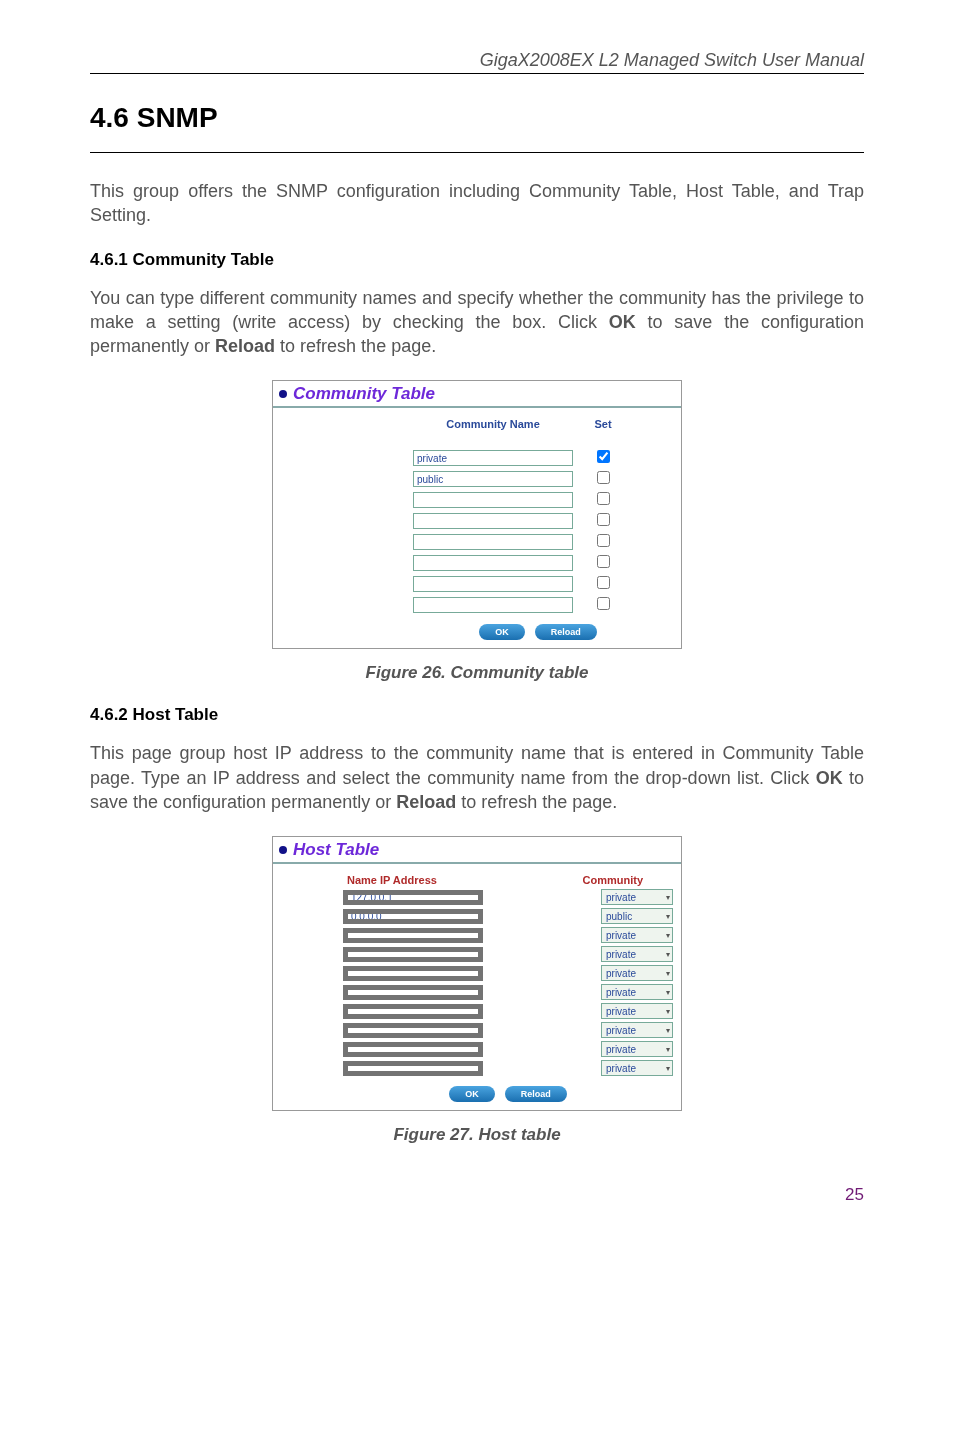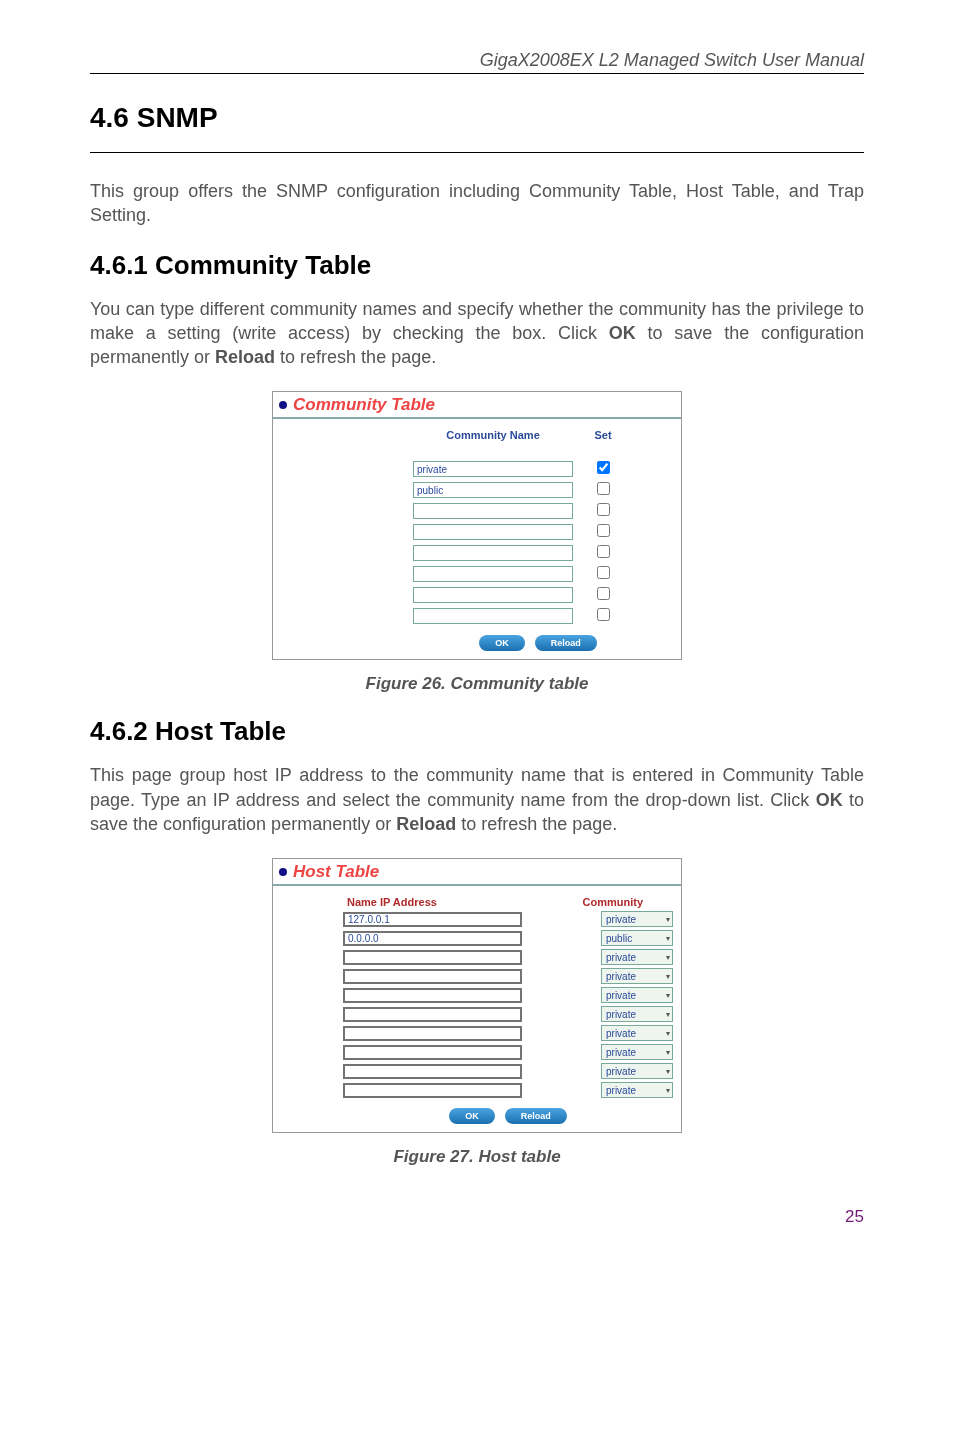--- a/index.html
+++ b/index.html
@@ -32,21 +32,21 @@
   }
   .body-text {
     font-size: 18px;
     color: #555;
     line-height: 1.35;
     text-align: justify;
     margin-bottom: 22px;
   }
   .body-text b { color: #555; }
   .subheading {
-    font-size: 26px;
+    font-size: 17px;
     font-weight: bold;
     margin-top: 8px;
     margin-bottom: 16px;
   }
   .figure-wrap {
     text-align: center;
     margin: 10px 0 14px 0;
   }
   .figure-caption {
     font-style: italic;
@@ -72,21 +72,21 @@
     padding: 3px 6px 0 6px;
   }
   .bullet {
     width: 8px; height: 8px; border-radius: 50%;
     background: #118; margin-right: 6px; margin-bottom: 6px;
   }
   .panel-title {
     font-style: italic;
     font-weight: bold;
     font-size: 17px;
-    color: #ef4444;
+    color: #6d28d9;
   }
   .panel hr {
     border: none;
     border-top: 2px solid #8aa;
     margin: 2px 0 10px 0;
   }
   .panel-inner {
     width: 250px;
     margin: 0 0 0 140px;
   }
@@ -148,25 +148,25 @@
   }
   .ht-th-ip { width: 170px; text-align: left; padding-left: 4px;}
   .ht-th-com { width: 140px; text-align: right; padding-right: 10px;}
   .ht-row {
     display: flex;
     align-items: center;
     margin-bottom: 3px;
     justify-content: space-between;
   }
   .ht-input {
-    width: 179px;
+    width: 140px;
     height: 15px;
     font-size: 10px;
     padding: 0 3px;
-    border: 2px solid #737373;
+    border: 5px solid #737373;
     background: #fff;
     color: #2a4a9a;
   }
   .ht-select {
     width: 72px;
     height: 16px;
     font-size: 10px;
     border: 1px solid #7a9;
     background: #eef4ee;
     color: #2a4a9a;

